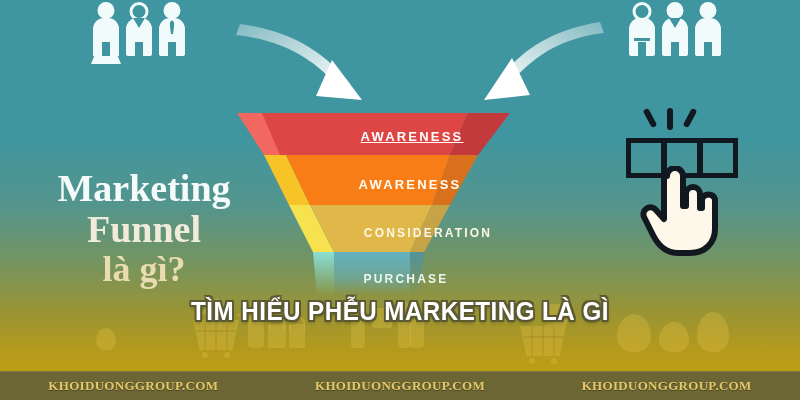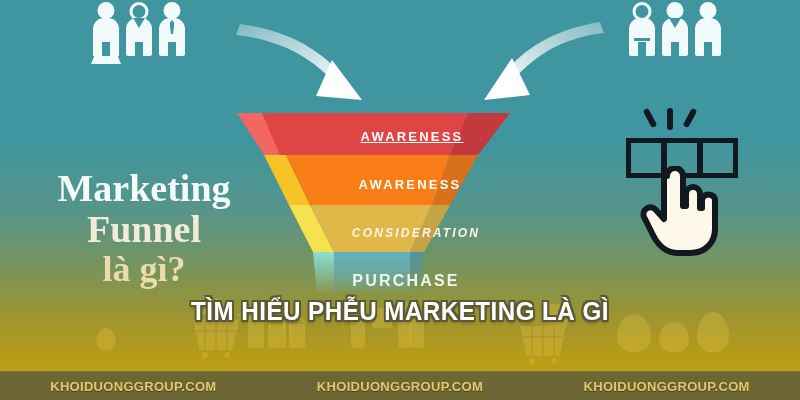--- a/index.html
+++ b/index.html
@@ -88,21 +88,21 @@
   .band-label{
     position:absolute;color:#ffffff;font-weight:700;
     letter-spacing:2.2px;white-space:nowrap;
     transform:translateX(-50%);
     text-align:center;
     font-family:"Liberation Sans",sans-serif;
   }
   .lbl-awareness{font-size:13px;}
   .lbl-interest{font-size:13px;color:#fffdf6;}
   .lbl-consideration{font-size:12px;color:#fdf6e4;}
-  .lbl-purchase{font-size:16px;color:#eef6f2;}
+  .lbl-purchase{font-size:12px;color:#eef6f2;}
 
   
   #title{
     position:absolute;left:24px;top:168px;width:240px;
     text-align:center;
     font-family:"Liberation Serif","DejaVu Serif",serif;
     font-weight:700;line-height:1.08;
   }
   #title .l1{display:block;font-size:38px;color:#f4fbfa;}
   #title .l2{display:block;font-size:38px;color:#f0ecd9;}
@@ -127,21 +127,21 @@
   }
 
   
   #footer{
     position:absolute;left:0;bottom:0;width:800px;height:28px;
     background:#6b6634;
     border-top:1px solid #7d7740;
     display:flex;align-items:center;justify-content:space-around;
   }
   #footer .wm{
-    font-family:Liberation Sans, sans-serif;
+    font-family:Liberation Serif, serif;
     font-weight:700;font-size:13px;letter-spacing:.3px;
     color:#e5c86b;
     text-shadow:0 1px 0 rgba(0,0,0,.35);
   }
 </style>
 </head>
 <body>
 
 <div id="stage">
 
@@ -286,21 +286,21 @@
 
     <g>
       <polygon points="103,152 124,152 124,195 107,195" fill="url(#purchaseEdgeL)"></polygon>
       <polygon points="124,152 200,152 200,195 124,195" fill="url(#purchaseFade)"></polygon>
       <polygon points="200,152 214,152 210,195 200,195" fill="url(#purchaseEdgeR)"></polygon>
     </g>
   </svg>
 
   <div class="band-label lbl-awareness" style="left:412px;top:129px;text-decoration:underline;">AWARENESS</div>
   <div class="band-label lbl-interest" style="left:410px;top:177px;">AWARENESS</div>
-  <div class="band-label lbl-consideration" style="left:416px;top:226px;font-style:italic;">CONSIDERATION</div>
+  <div class="band-label lbl-consideration" style="left:428px;top:226px;">CONSIDERATION</div>
   <div class="band-label lbl-purchase" style="left:406px;top:272px;">PURCHASE</div>
 
   <div id="title">
     <span class="l1">Marketing</span>
     <span class="l2">Funnel</span>
     <span class="l3">là gì?</span>
   </div>
 
   <div id="clicker">
 

